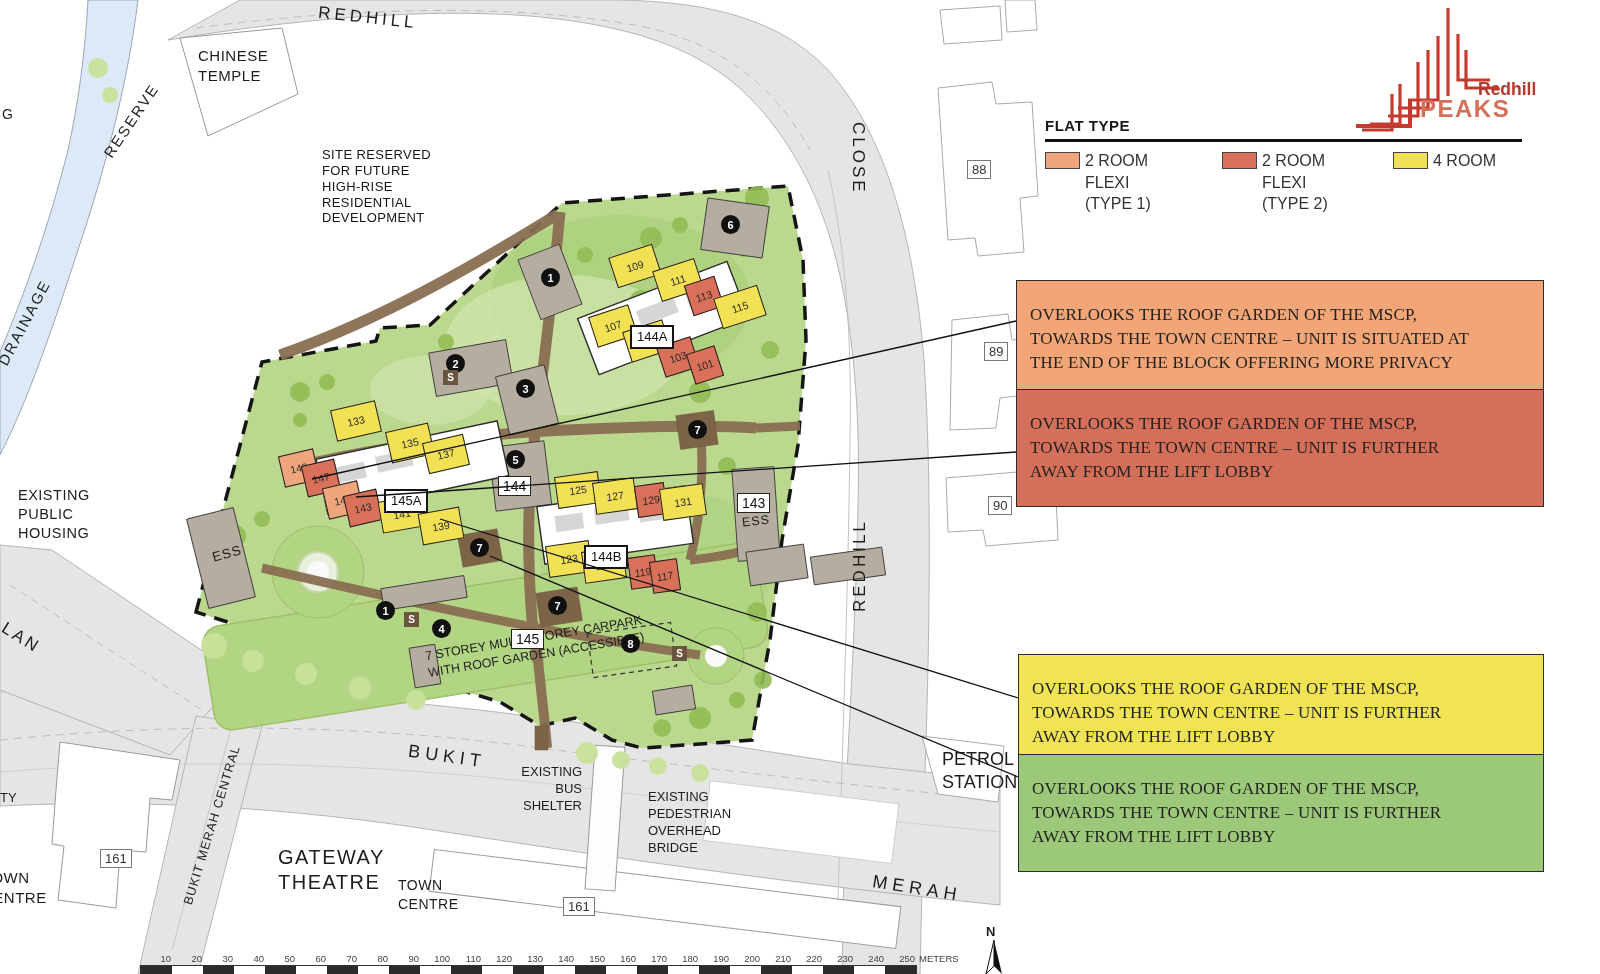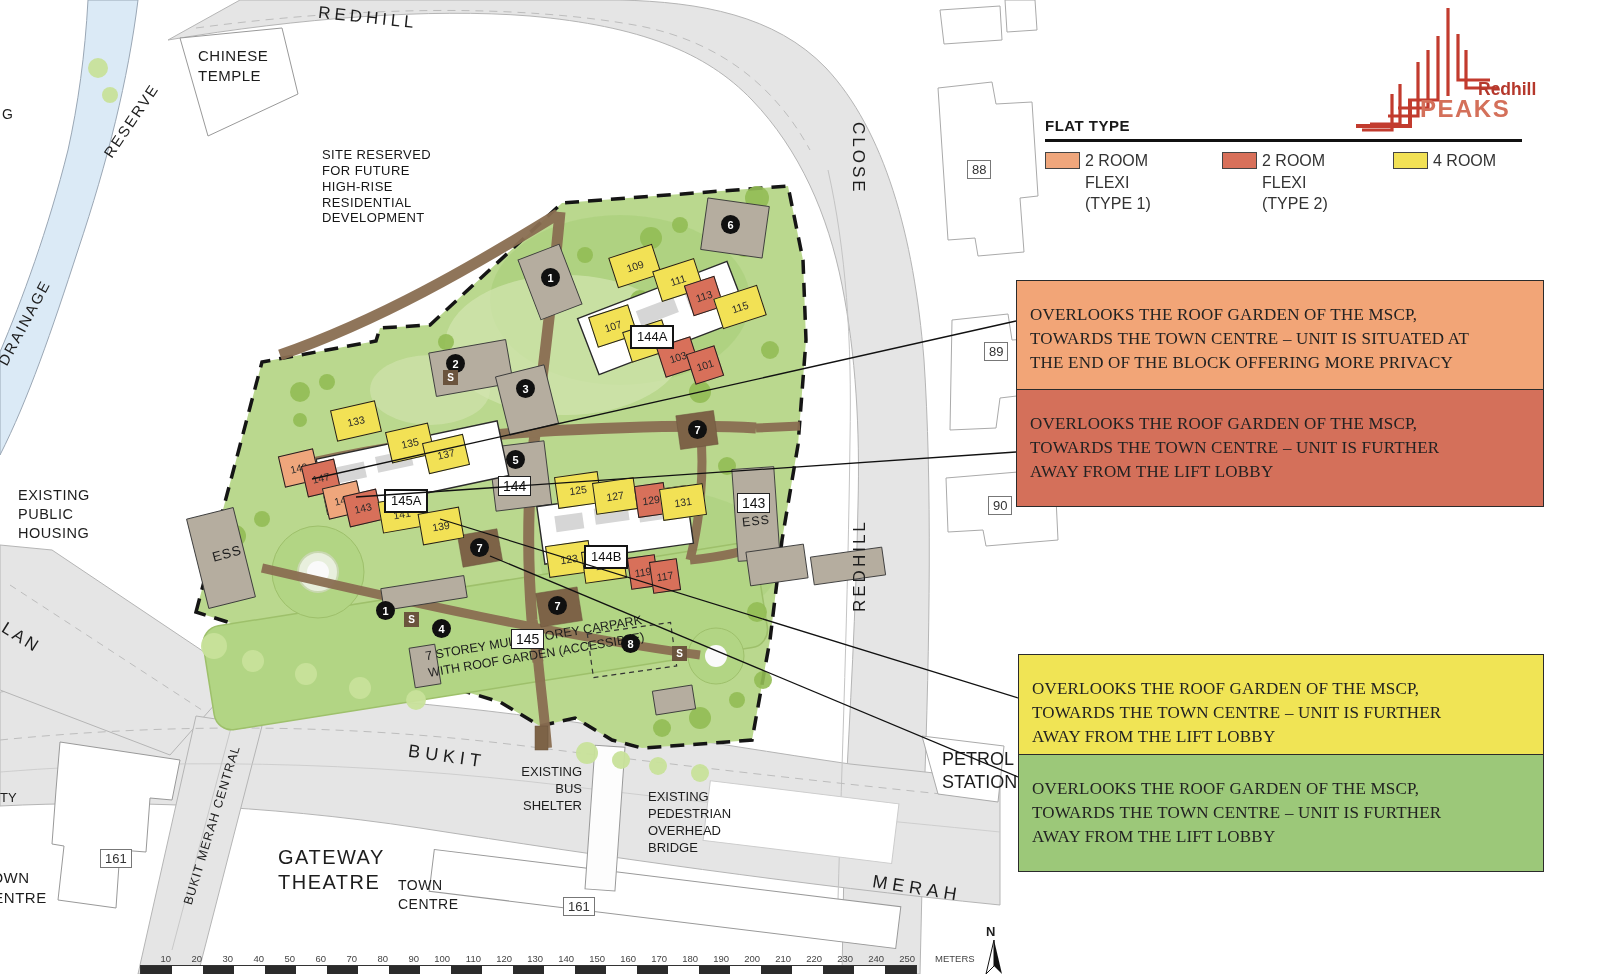--- a/index.html
+++ b/index.html
@@ -30,21 +30,21 @@
            white-space:pre-line;z-index:50;box-sizing:border-box;font-family:Liberation Serif, serif;}
   .co1{background:#f2a577;top:280px;}
   .co2{background:#d4705a;top:389px;}
   .co3{background:#f0e455;top:654px;left:1018px;width:526px;}
   .co4{background:#9cc879;top:754px;left:1018px;width:526px;}
   .logo-red{position:absolute;left:1478px;top:79px;font-size:17.5px;font-weight:bold;color:#b5382c;z-index:45;}
   .logo-peaks{position:absolute;left:1420px;top:95px;font-size:24px;font-weight:800;letter-spacing:1.5px;color:#d4705a;z-index:45;}
   .footer{position:absolute;left:2px;top:936px;font-size:17px;letter-spacing:.2px;color:#2e2e2e;z-index:30;}
   #scale-row{position:absolute;left:140px;top:948px;z-index:30;white-space:nowrap;color:#444;}
   #scale-row span{display:inline-block;width:31px;text-align:right;font-size:9.5px;}
-  #scale-row .sunit{width:auto;margin-left:20px;}
+  #scale-row .sunit{width:auto;margin-left:4px;}
   .scalebar{position:absolute;left:140px;top:965px;width:775px;height:8px;border:1px solid #333;z-index:30;
             background:repeating-linear-gradient(90deg,#2b2b2b 0 31px,#fff 31px 62px);}
 </style>
 </head>
 <body>
 
 <div class="stage">
 
   <svg class="base" width="1600" height="974">
 

